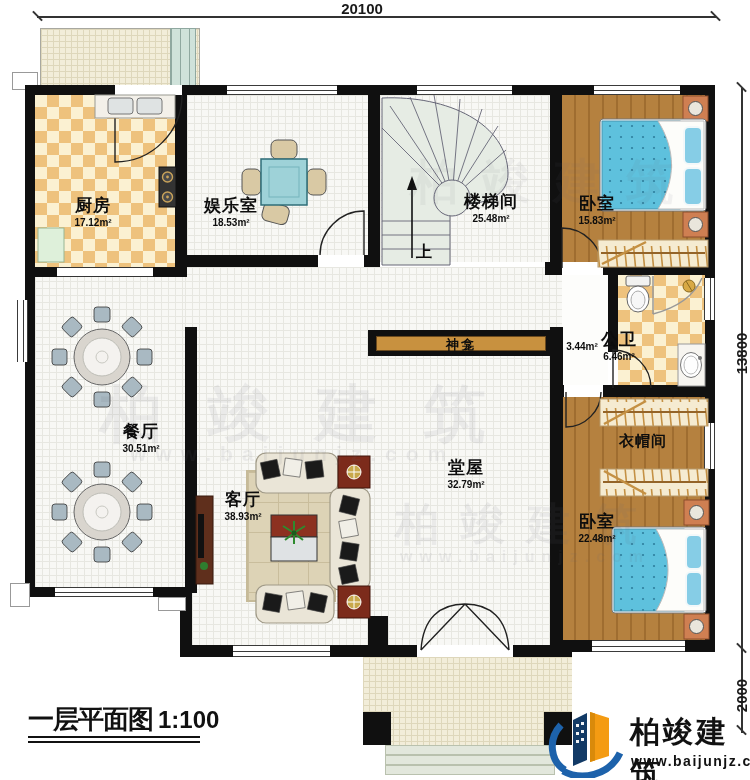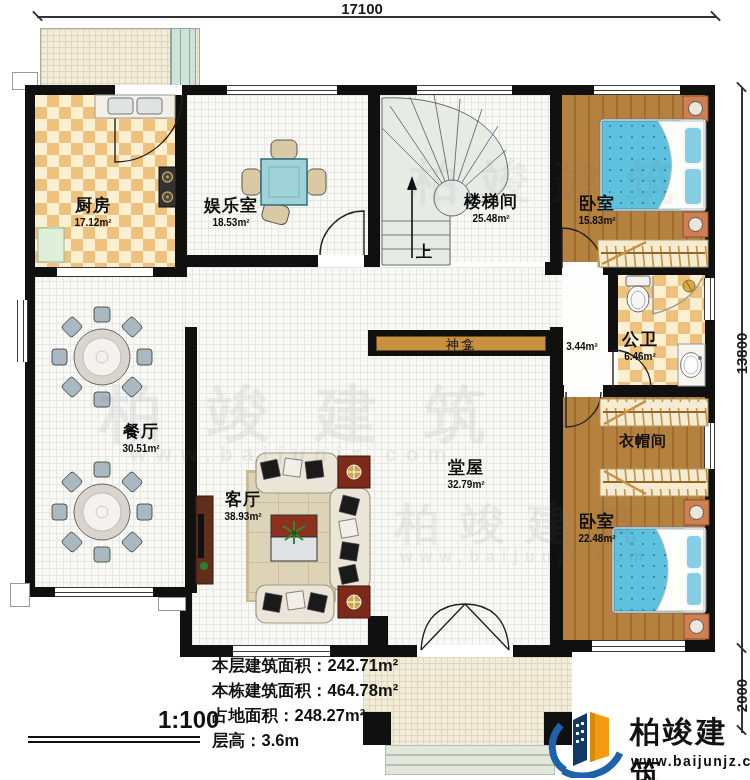--- a/index.html
+++ b/index.html
@@ -41,21 +41,21 @@
   .porchcol{position:absolute;background:#101010;}
 </style>
 </head>
 <body>
 
 <div class="canvas">
 
   <div class="dimline" style="left:37px;top:16px;width:679px;height:1.5px"></div>
   <div class="tick" style="left:31px;top:15px"></div>
   <div class="tick" style="left:709px;top:15px"></div>
-  <div class="dimlab" style="left:322px;top:0;width:80px;text-align:center">17100</div>
+  <div class="dimlab" style="left:322px;top:0;width:80px;text-align:center">20100</div>
 
   <div class="dimline" style="left:741px;top:88px;width:1.5px;height:645px"></div>
   <div class="tick" style="left:735px;top:86px"></div>
   <div class="tick" style="left:735px;top:647px"></div>
   <div class="tick" style="left:735px;top:729px"></div>
   <div class="vlab" style="left:713px;top:345px;width:56px">13800</div>
   <div class="vlab" style="left:717px;top:687px;width:48px">2000</div>
 
   <div class="pgrid" style="left:40px;top:28px;width:158px;height:58px;border:1px solid #a8a8a0"></div>
   <div class="abs" style="left:170px;top:28px;width:26px;height:58px;background-color:#cfe2da;border:1px solid #8fa8a0;background-image:linear-gradient(90deg,#8fa8a0 1px,transparent 1px);background-size:9px 100%;box-sizing:border-box"></div>
@@ -332,21 +332,21 @@
     <div class="rarea">25.48m²</div>
   </div>
   <div class="lbl" style="left:424px;top:242px;font-size:16px;font-weight:bold">上</div>
   <div class="lbl" style="left:597px;top:192px">
     <div class="rname">卧室</div>
     <div class="rarea">15.83m²</div>
   </div>
   <div class="lbl" style="left:582px;top:341px">
     <div class="rarea">3.44m²</div>
   </div>
-  <div class="lbl" style="left:640px;top:328px">
+  <div class="lbl" style="left:619px;top:328px">
     <div class="rname">公卫</div>
     <div class="rarea">6.46m²</div>
   </div>
   <div class="lbl" style="left:643px;top:432px">
     <div class="rname sm">衣帽间</div>
   </div>
   <div class="lbl" style="left:597px;top:510px">
     <div class="rname">卧室</div>
     <div class="rarea">22.48m²</div>
   </div>
@@ -355,29 +355,24 @@
     <div class="rarea">32.79m²</div>
   </div>
   <div class="lbl" style="left:243px;top:488px">
     <div class="rname">客厅</div>
     <div class="rarea">38.93m²</div>
   </div>
   <div class="lbl" style="left:141px;top:420px">
     <div class="rname">餐厅</div>
     <div class="rarea">30.51m²</div>
   </div>
-  <div class="lbl" style="left:461px;top:336px;font-size:13px;font-weight:normal;letter-spacing:2px">神龛</div>
-
-  <div class="stats">
-    <div class="row"><span>本层建筑面积：</span><span>242.71m²</span></div>
-    <div class="row"><span>本栋建筑面积：</span><span>464.78m²</span></div>
-    <div class="row"><span>占地面积：</span><span>248.27m²</span></div>
-    <div class="row"><span>层高：</span><span>3.6m</span></div>
-  </div>
-
+  <div class="lbl" style="left:461px;top:336px;font-size:13px;font-weight:bold;letter-spacing:2px">神龛</div>
+
+
+  <div class="ttl" style="left:28px;top:702px;font-size:26px;letter-spacing:-1px">一层平面图</div>
   <div class="ttl" style="left:158px;top:706px;font-size:24px">1:100</div>
   <div class="abs" style="left:28px;top:736px;width:172px;height:7px;border-top:2px solid #111;border-bottom:2px solid #111;box-sizing:border-box"></div>
 
   <svg class="abs" style="left:543px;top:708px;z-index:30" width="86" height="70" viewBox="0 0 86 70">
     <path d="M22,62 C8,54 4,32 18,17" stroke="#1d62ab" stroke-width="7" fill="none"></path>
     <path d="M20,63 C38,73 66,68 77,45" stroke="#1d62ab" stroke-width="7" fill="none"></path>
     <polygon points="30,12 44,5 44,52 30,58" fill="#123a66"></polygon>
     <g fill="#fff" opacity="0.95">
       <rect x="33" y="16" width="3" height="3"></rect>
         <rect x="38" y="14" width="3" height="3"></rect>

